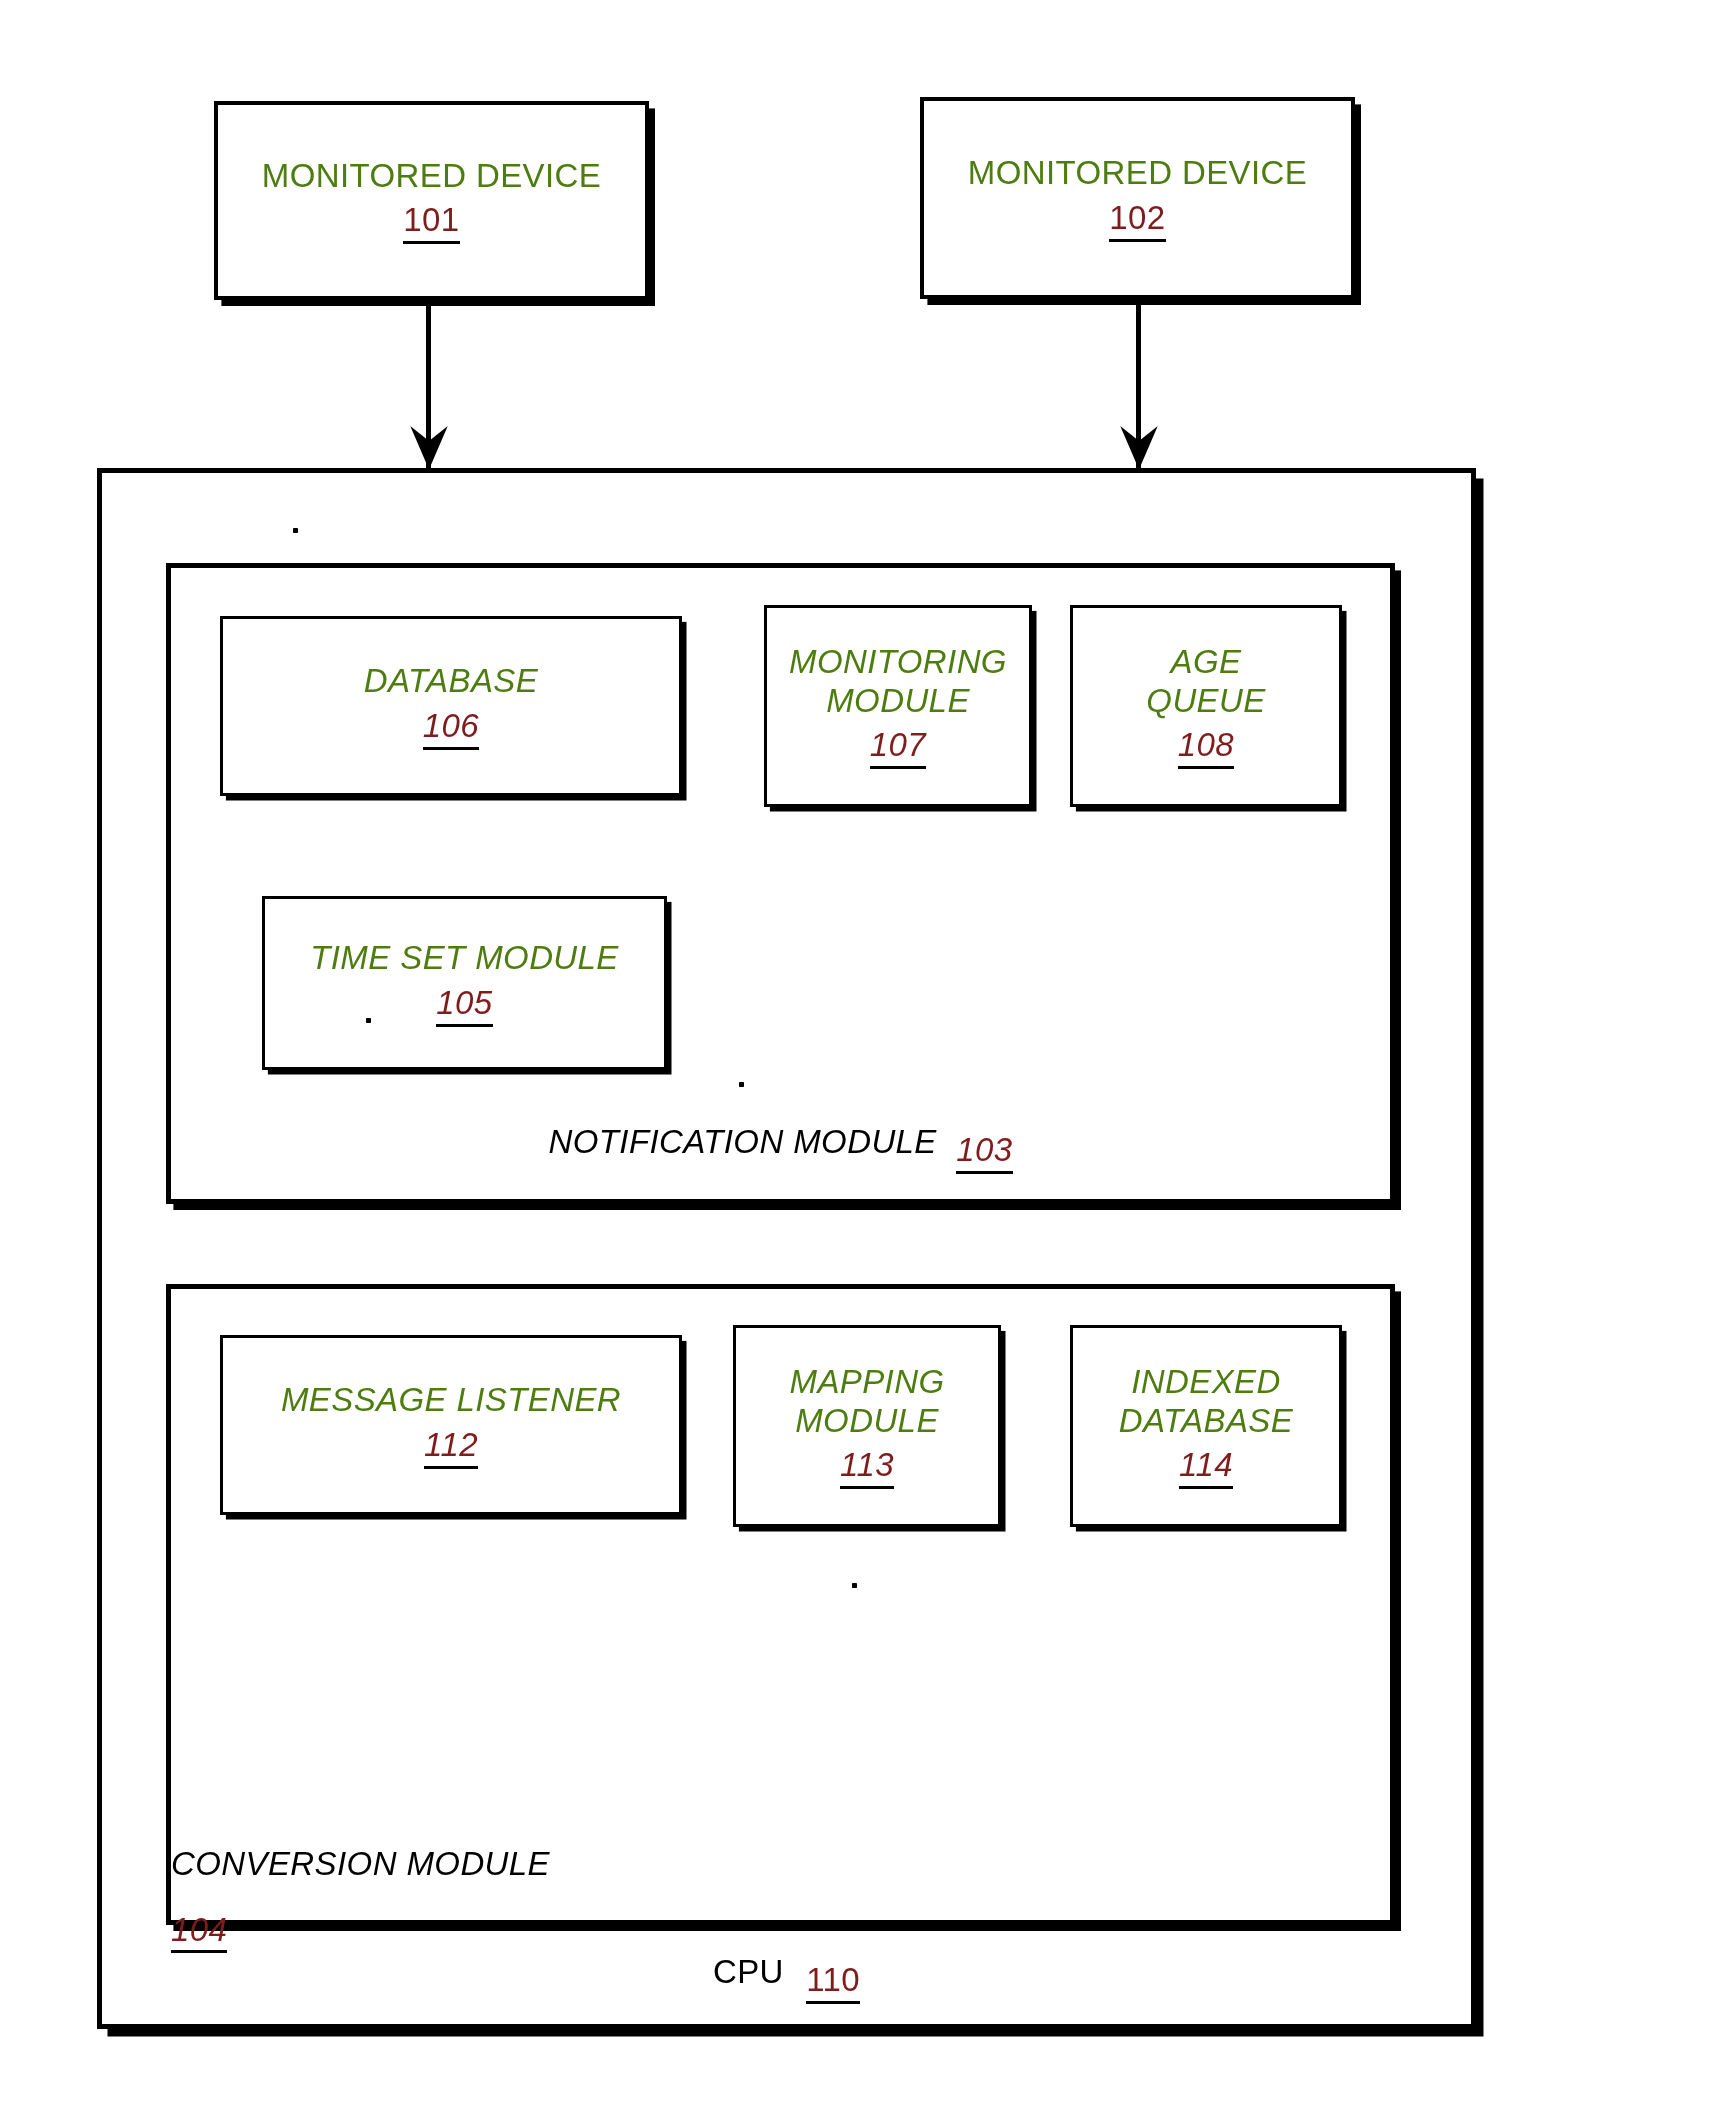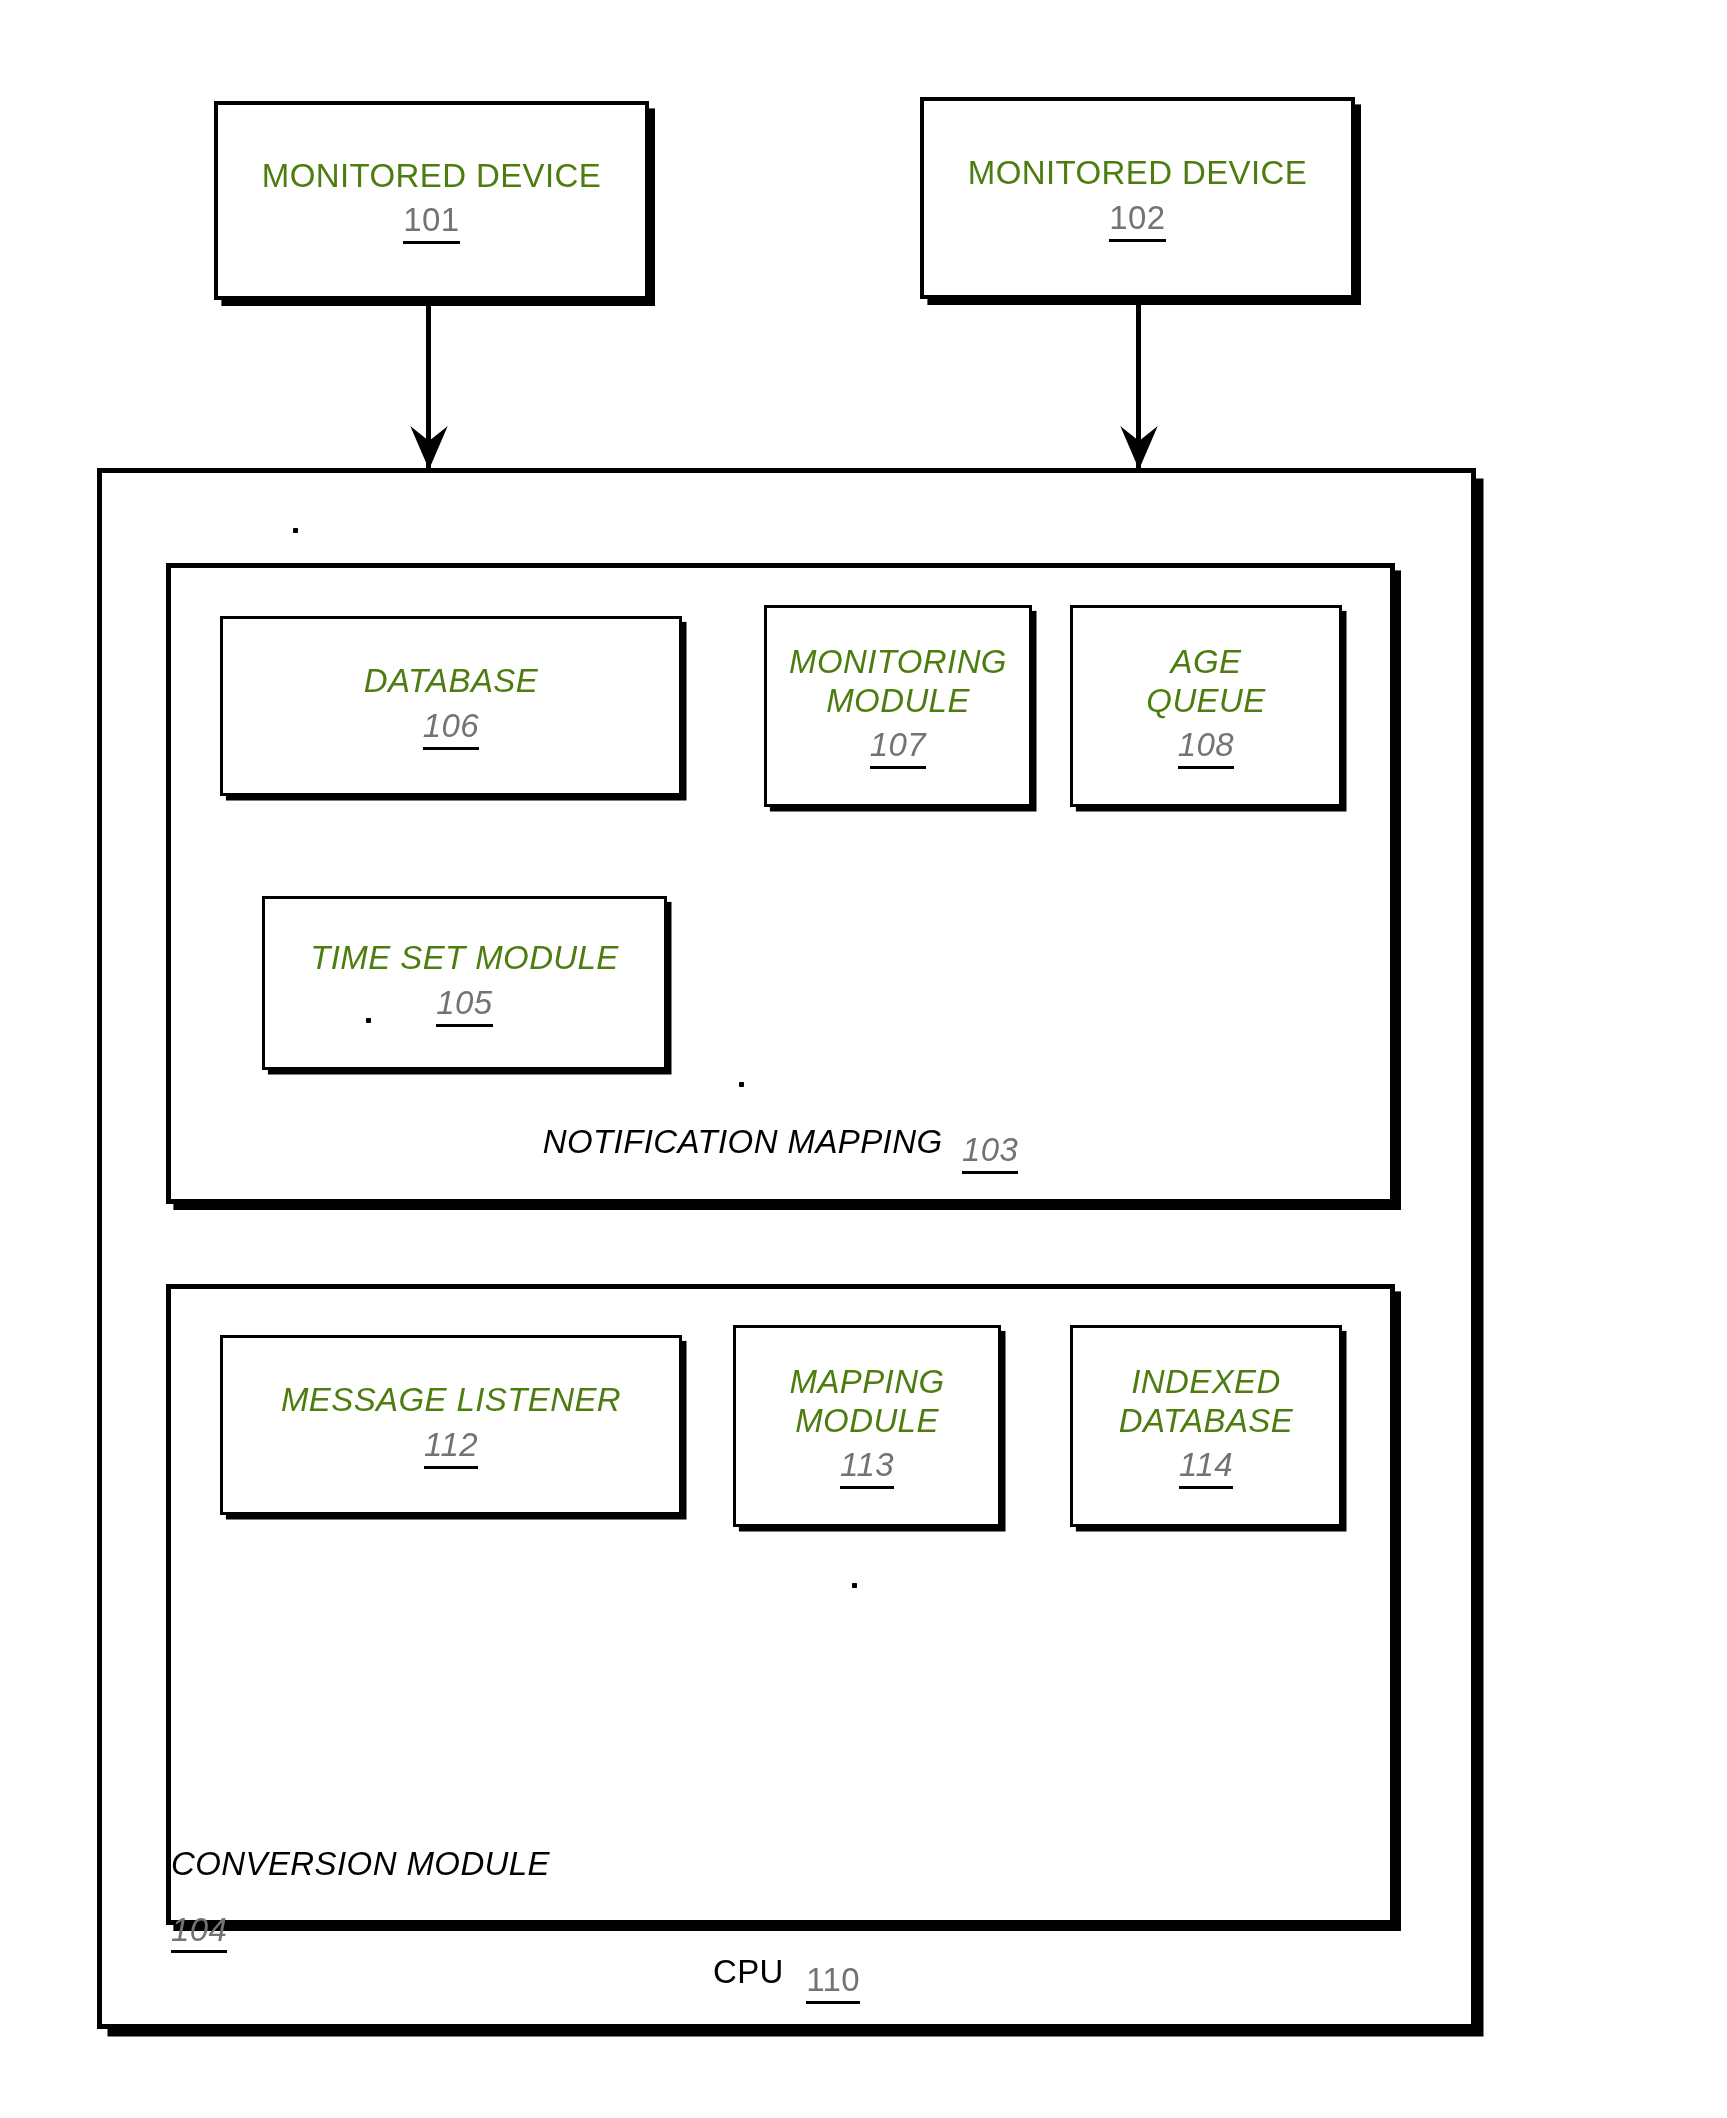--- a/index.html
+++ b/index.html
@@ -65,21 +65,21 @@
     letter-spacing: 0.4px;
     white-space: nowrap;
     color: #4d7c0f;
   }
 
   .num {
     font-family: "Liberation Sans", sans-serif;
     font-size: 33px;
     line-height: 1.16;
     letter-spacing: 0.4px;
-    color: #737373;
+    color: #7f1d1d;
     border-bottom: 3.7px solid #000000;
     padding-bottom: 1.5px;
     display: inline-block;
     margin-top: 6px;
   }
 
   
   .group-caption {
     position: absolute;
     display: flex;
@@ -169,21 +169,21 @@
         <div class="label">QUEUE</div>
         <div class="num">108</div>
       </div>
 
       <div class="box thin" style="left:67px; top:328px; width:405px; height:174px;margin-left:24px;">
         <div class="label">TIME SET MODULE</div>
         <div class="num">105</div>
       </div>
 
       <div class="group-caption" style="top:555px;">
-        <span>NOTIFICATION MAPPING</span>
+        <span>NOTIFICATION MODULE</span>
         <span class="num">103</span>
       </div>
     </div>
 
     <div class="group" style="left:64px; top:811px; width:1229px; height:641px;">
 
       <div class="box thin" style="left:49px; top:46px; width:462px; height:180px;">
         <div class="label">MESSAGE LISTENER</div>
         <div class="num">112</div>
       </div>

